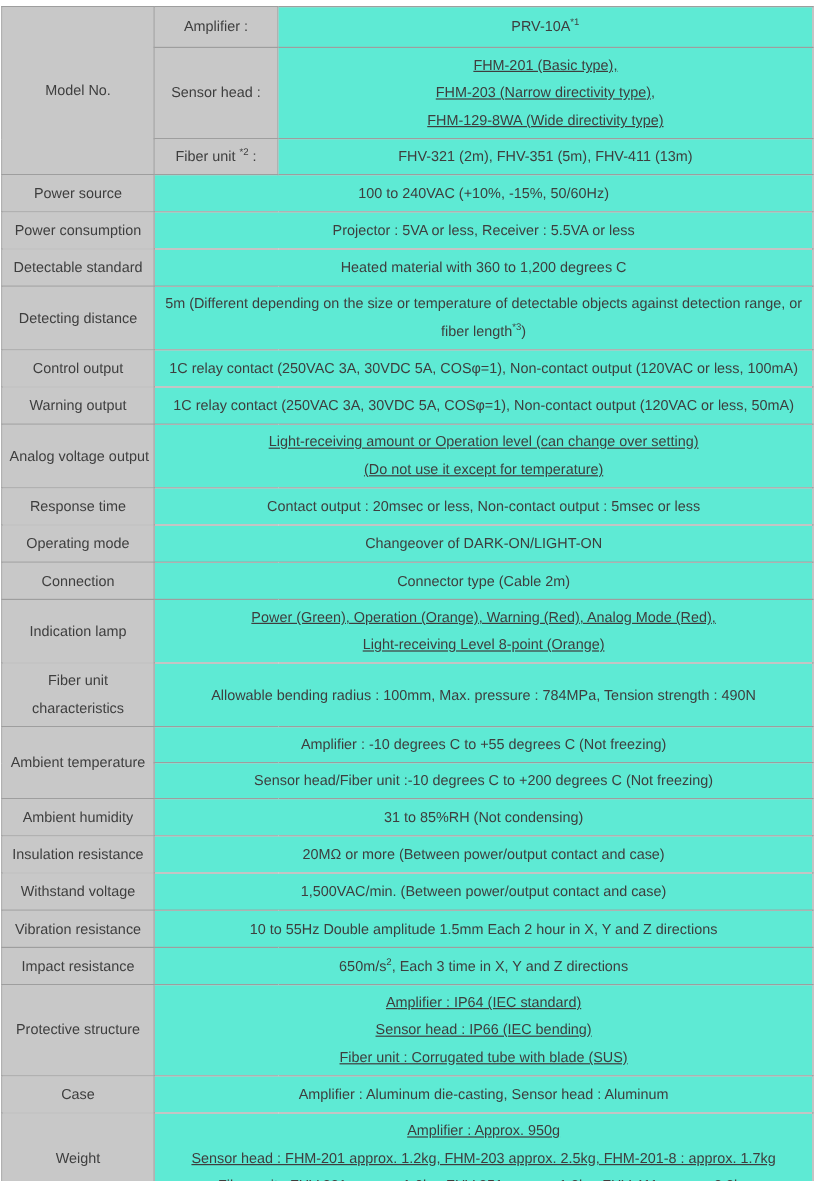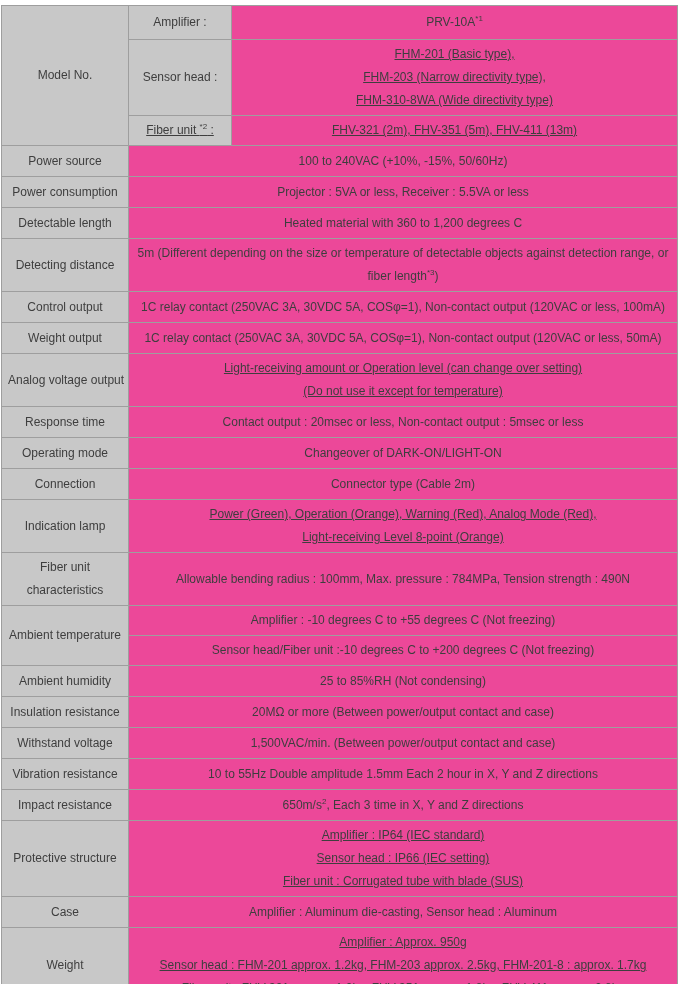--- a/index.html
+++ b/index.html
@@ -22,32 +22,32 @@
     border:1px solid #9e9e9e;
     padding:3px 6px;
     line-height:23px;
     text-align:center;
     vertical-align:middle;
     font-weight:400;
     overflow:hidden;
     white-space:nowrap;
   }
   .spec th{background:#c8c8c8;}
-  .spec td{background:#ec4899;}
+  .spec td{background:#5eead4;}
   .wrap{white-space:normal !important;}
   .multi div{white-space:nowrap;line-height:23px;text-decoration:underline;}
   sup{
     font-size:8px;
     line-height:0;
     vertical-align:super;
   }
   
   tr.hm-a{height:34px;}
   tr.hm-b{height:68px;}
-  tr.hm-c{height:30px;text-decoration:underline;}
+  tr.hm-c{height:30px;}
   tr.h1{height:31px;}
   tr.h2{height:51px;}
   tr.h2d{height:50px;}
   tr.h3{height:72px;}
   tr.hs{height:30px;}
 </style>
 </head>
 <body>
 
 <div class="page">
@@ -62,50 +62,50 @@
         <tr class="hm-a">
       <th rowspan="3">Model No.</th>
       <th>Amplifier :</th>
       <td><span>PRV-10A</span><sup>*1</sup></td>
     </tr>
     <tr class="hm-b">
       <th>Sensor head :</th>
       <td class="multi">
         <div>FHM-201 (Basic type),</div>
         <div>FHM-203 (Narrow directivity type),</div>
-        <div>FHM-310-8WA (Wide directivity type)</div>
+        <div>FHM-129-8WA (Wide directivity type)</div>
       </td>
     </tr>
     <tr class="hm-c">
       <th><span>Fiber unit </span><sup>*2</sup><span> :</span></th>
       <td>FHV-321 (2m), FHV-351 (5m), FHV-411 (13m)</td>
     </tr>
 
     <tr class="h1">
       <th>Power source</th>
       <td colspan="2">100 to 240VAC (+10%, -15%, 50/60Hz)</td>
     </tr>
     <tr class="h1">
       <th>Power consumption</th>
       <td colspan="2">Projector : 5VA or less, Receiver : 5.5VA or less</td>
     </tr>
     <tr class="h1">
-      <th>Detectable length</th>
+      <th>Detectable standard</th>
       <td colspan="2">Heated material with 360 to 1,200 degrees C</td>
     </tr>
     <tr class="h2d">
       <th>Detecting distance</th>
       <td colspan="2" class="wrap"><span>5m (Different depending on the size or temperature of detectable objects against detection range, or fiber length</span><sup>*3</sup><span>)</span></td>
     </tr>
     <tr class="h1">
       <th>Control output</th>
       <td colspan="2">1C relay contact (250VAC 3A, 30VDC 5A, COSφ=1), Non-contact output (120VAC or less, 100mA)</td>
     </tr>
     <tr class="h1">
-      <th>Weight output</th>
+      <th>Warning output</th>
       <td colspan="2">1C relay contact (250VAC 3A, 30VDC 5A, COSφ=1), Non-contact output (120VAC or less, 50mA)</td>
     </tr>
     <tr class="h2">
       <th>Analog voltage output</th>
       <td colspan="2" class="multi">
         <div>Light-receiving amount or Operation level (can change over setting)</div>
         <div>(Do not use it except for temperature)</div>
       </td>
     </tr>
     <tr class="h1">
@@ -135,21 +135,21 @@
     <tr class="hs">
       <th rowspan="2">Ambient temperature</th>
       <td colspan="2">Amplifier : -10 degrees C to +55 degrees C (Not freezing)</td>
     </tr>
     <tr class="hs">
       <td colspan="2">Sensor head/Fiber unit :-10 degrees C to +200 degrees C (Not freezing)</td>
     </tr>
 
     <tr class="h1">
       <th>Ambient humidity</th>
-      <td colspan="2">25 to 85%RH (Not condensing)</td>
+      <td colspan="2">31 to 85%RH (Not condensing)</td>
     </tr>
     <tr class="h1">
       <th>Insulation resistance</th>
       <td colspan="2">20MΩ or more (Between power/output contact and case)</td>
     </tr>
     <tr class="h1">
       <th>Withstand voltage</th>
       <td colspan="2">1,500VAC/min. (Between power/output contact and case)</td>
     </tr>
     <tr class="h1">
@@ -157,21 +157,21 @@
       <td colspan="2">10 to 55Hz Double amplitude 1.5mm Each 2 hour in X, Y and Z directions</td>
     </tr>
     <tr class="h1">
       <th>Impact resistance</th>
       <td colspan="2"><span>650m/s</span><sup>2</sup><span>, Each 3 time in X, Y and Z directions</span></td>
     </tr>
     <tr class="h3">
       <th>Protective structure</th>
       <td colspan="2" class="multi">
         <div>Amplifier : IP64 (IEC standard)</div>
-        <div>Sensor head : IP66 (IEC setting)</div>
+        <div>Sensor head : IP66 (IEC bending)</div>
         <div>Fiber unit : Corrugated tube with blade (SUS)</div>
       </td>
     </tr>
     <tr class="h1">
       <th>Case</th>
       <td colspan="2">Amplifier : Aluminum die-casting, Sensor head : Aluminum</td>
     </tr>
     <tr class="h3">
       <th>Weight</th>
       <td colspan="2" class="multi">

